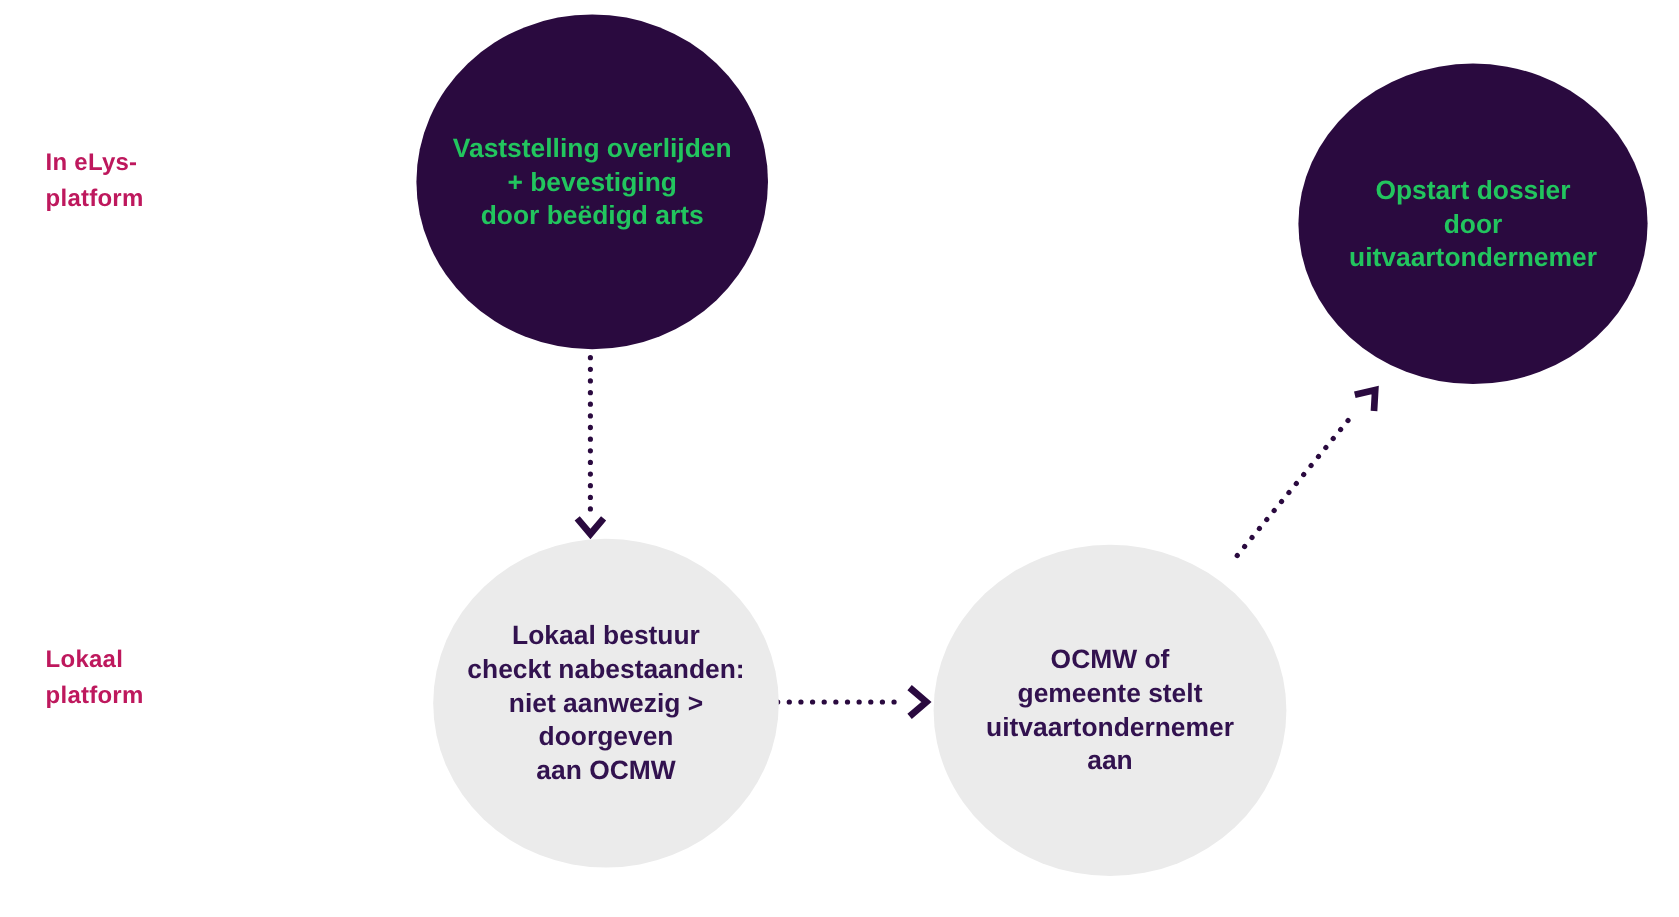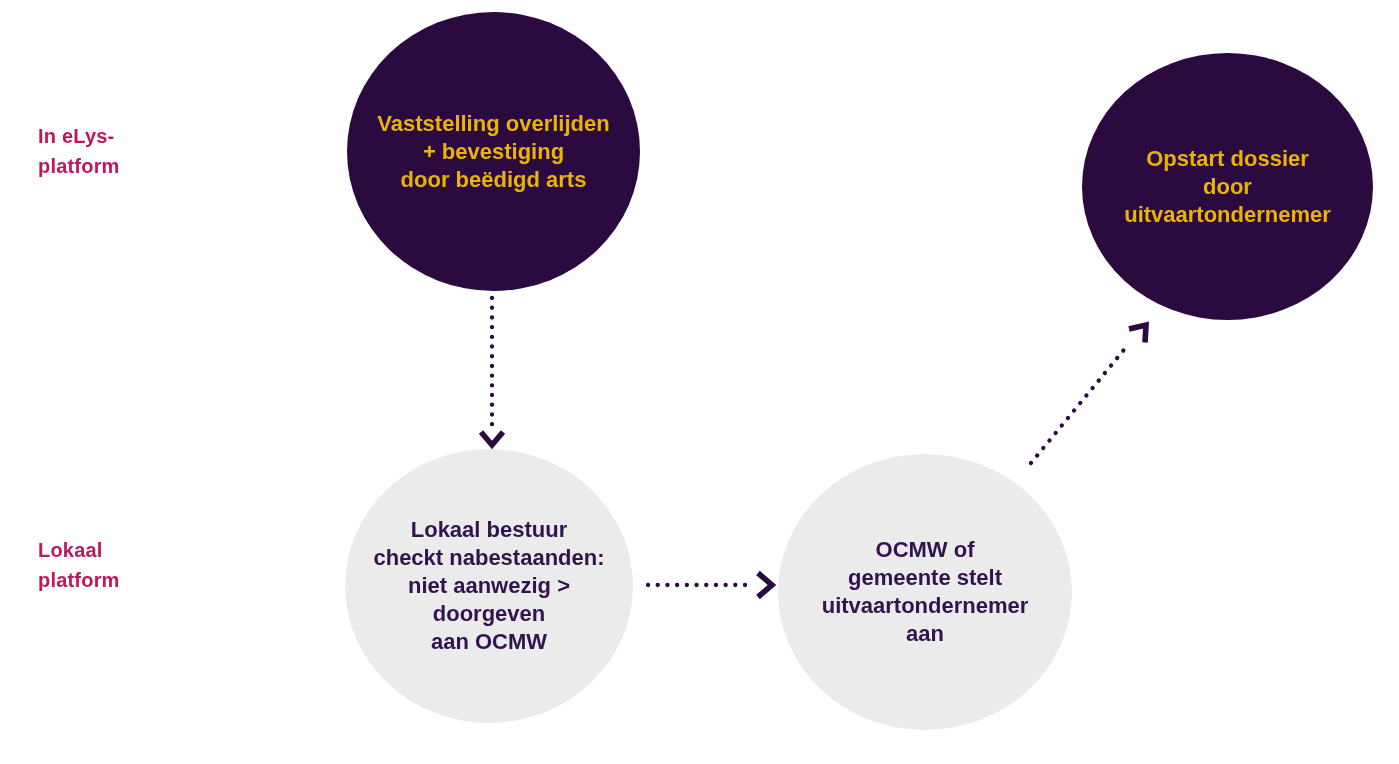--- a/index.html
+++ b/index.html
@@ -60,29 +60,29 @@
     padding: 0;
     box-sizing: border-box;
   }
   .node .node-text {
     white-space: pre-line;
     display: inline-block;
     max-width: 94%;
   }
   .node.dark {
     background: #2a0a3f;
-    color: #eab308;
+    color: #22c55e;
   }
   .node.light {
     background: #ebebeb;
     color: #32124f;
   }
   .node.vaststelling { left: 347px;  top: 12px;  width: 293px; height: 279px; }
   .node.opstart      { left: 1082px; top: 53px;  width: 291px; height: 267px; }
-  .node.lokaal       { left: 345px;  top: 449px; width: 288px; height: 274px; }
+  .node.lokaal       { left: 361px;  top: 449px; width: 288px; height: 274px; }
   .node.ocmw         { left: 778px;  top: 454px; width: 294px; height: 276px; }
   .emph {
     font-weight: 700;
     text-decoration-thickness: 2.5px;
     text-underline-offset: 4px;
   }
 </style>
 </head>
 <body>
 

